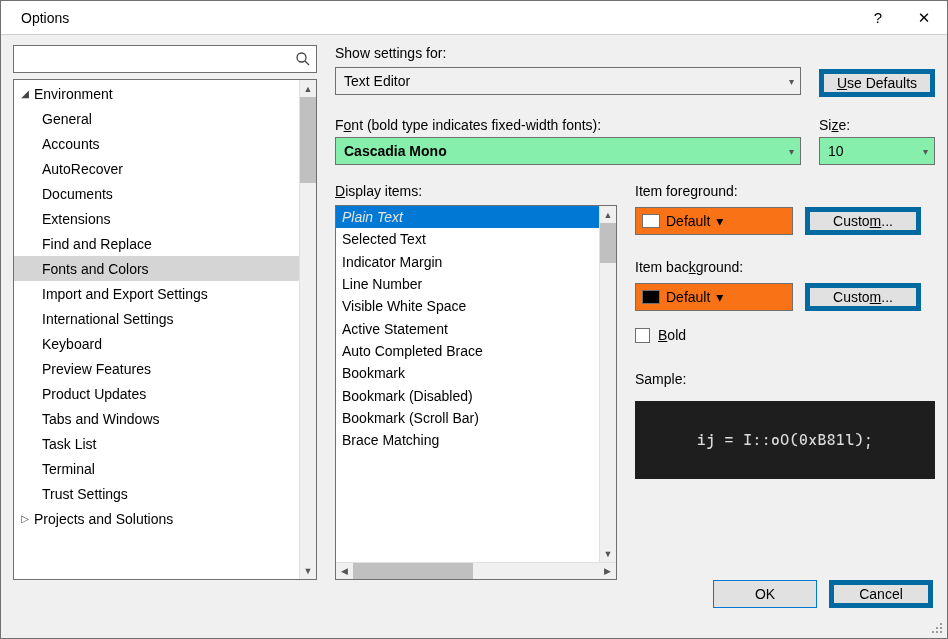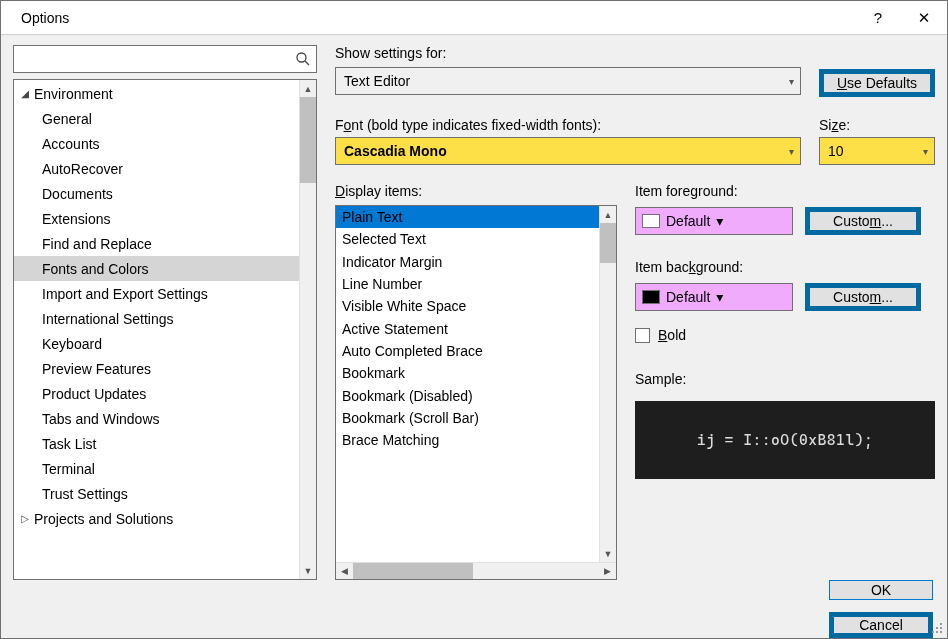--- a/index.html
+++ b/index.html
@@ -134,21 +134,21 @@
     display: flex;
     flex-direction: column;
     gap: 4px;
     overflow: hidden;
   }
   .label { font-size: 14px; margin-bottom: 2px; }
   .underline-letter { text-decoration: underline; }
   .row { display: flex; align-items: flex-end; gap: 18px; }
   .select {
     border: 1px solid #707070;
-    background: #fde047;
+    background: #86efac;
     height: 28px;
     display: flex;
     align-items: center;
     padding: 0 6px 0 8px;
     position: relative;
     cursor: default;
   }
   .select.readonly { background: #f0f0f0; }
   .select .arrow-down {
     position: absolute;
@@ -196,21 +196,21 @@
   }
   .list-item {
     height: 22.3px;
     padding: 0 6px;
     display: flex;
     align-items: center;
     white-space: nowrap;
     font-size: 14px;
     cursor: default;
   }
-  .list-item.selected { background: #0078d4; color: #000000; }
+  .list-item.selected { background: #0078d4; color: #e5e5e5; font-style: italic; }
   .listbox-vscroll {
     width: 17px;
     background: #f0f0f0;
     border-left: 1px solid #e0e0e0;
     display: flex;
     flex-direction: column;
   }
   .listbox-vscroll .sbtn {
     height: 17px;
     font-size: 9px;
@@ -237,21 +237,21 @@
     justify-content: center;
     color: #555;
   }
   .listbox-hscroll .thumb { width: 120px; height: 100%; background: #c0c0c0; }
   .listbox-hscroll .track { flex: 1; }
 
   .col-right { width: 300px; display: flex; flex-direction: column; gap: 6px; }
   .fg-row { display: flex; gap: 12px; align-items: center; }
   .color-select {
     border: 1px solid #707070;
-    background: #f0abfc;
+    background: #f97316;
     height: 28px;
     width: 158px;
     display: flex;
     align-items: center;
     padding: 0 6px 0 6px;
     position: relative;
     cursor: default;
     gap: 6px;
   }
   .swatch {
@@ -281,25 +281,24 @@
     align-items: center;
     justify-content: center;
     font-family: "Cascadia Mono", Consolas, monospace;
     font-size: 15px;
     letter-spacing: 0.5px;
   }
   
   .footer {
     height: 58px;
     display: flex;
-    align-items: flex-end;
+    align-items: flex-start;
     justify-content: flex-end;
     padding: 0 14px;
     gap: 12px;
-    flex-direction: column;
   }
   .resize-grip {
     position: absolute;
     right: 3px;
     bottom: 3px;
     width: 12px;
     height: 12px;
     color: #888;
     font-size: 11px;
     pointer-events: none;

